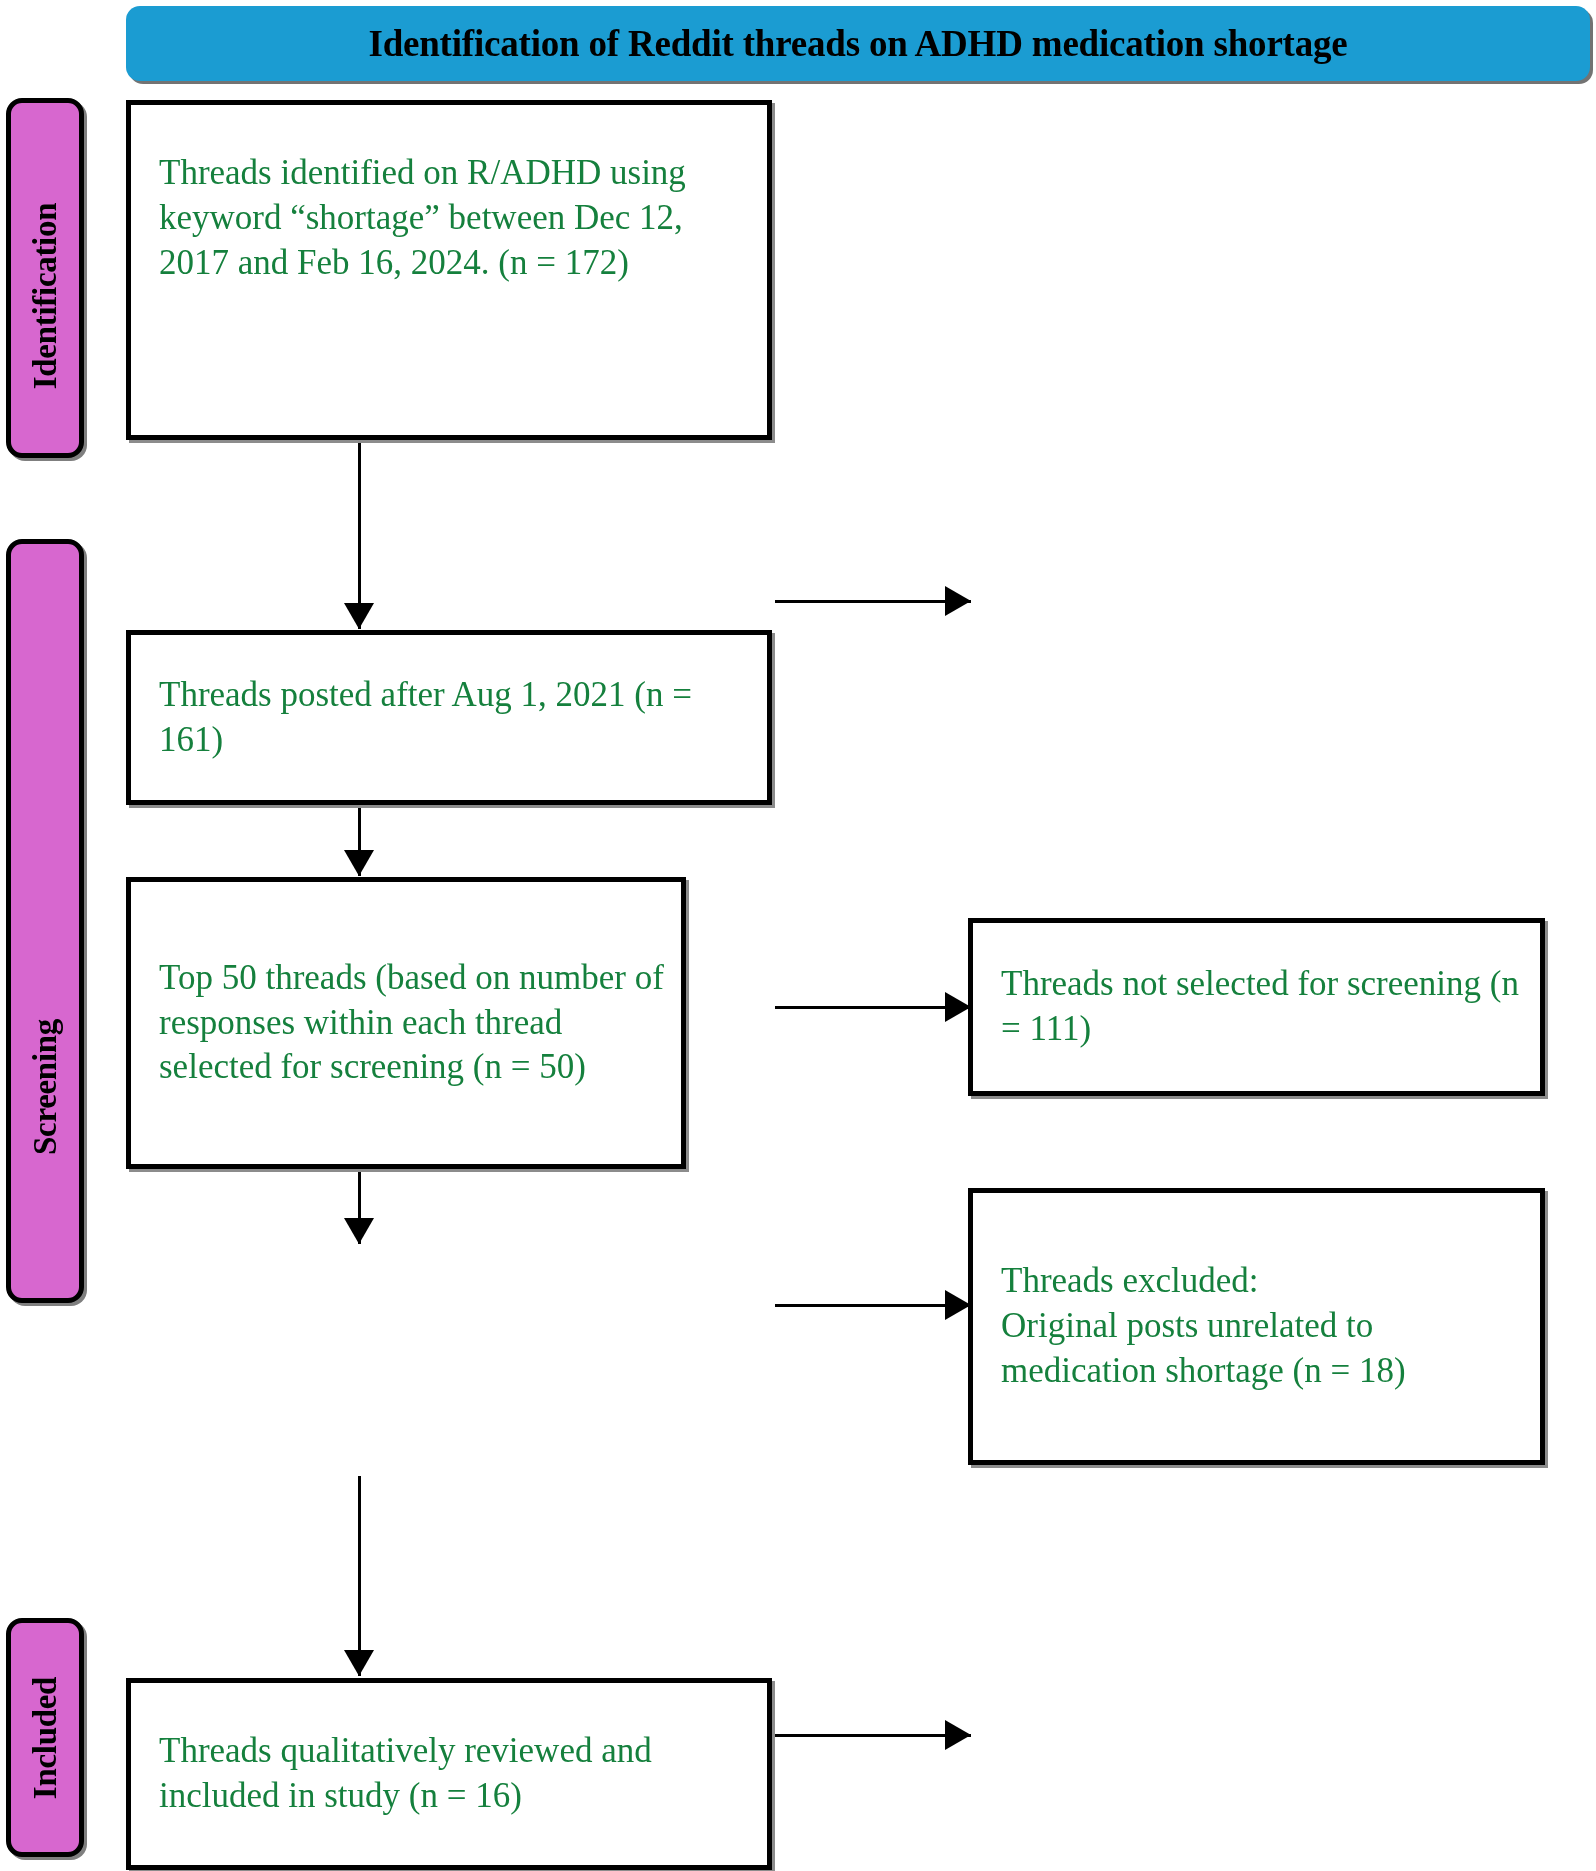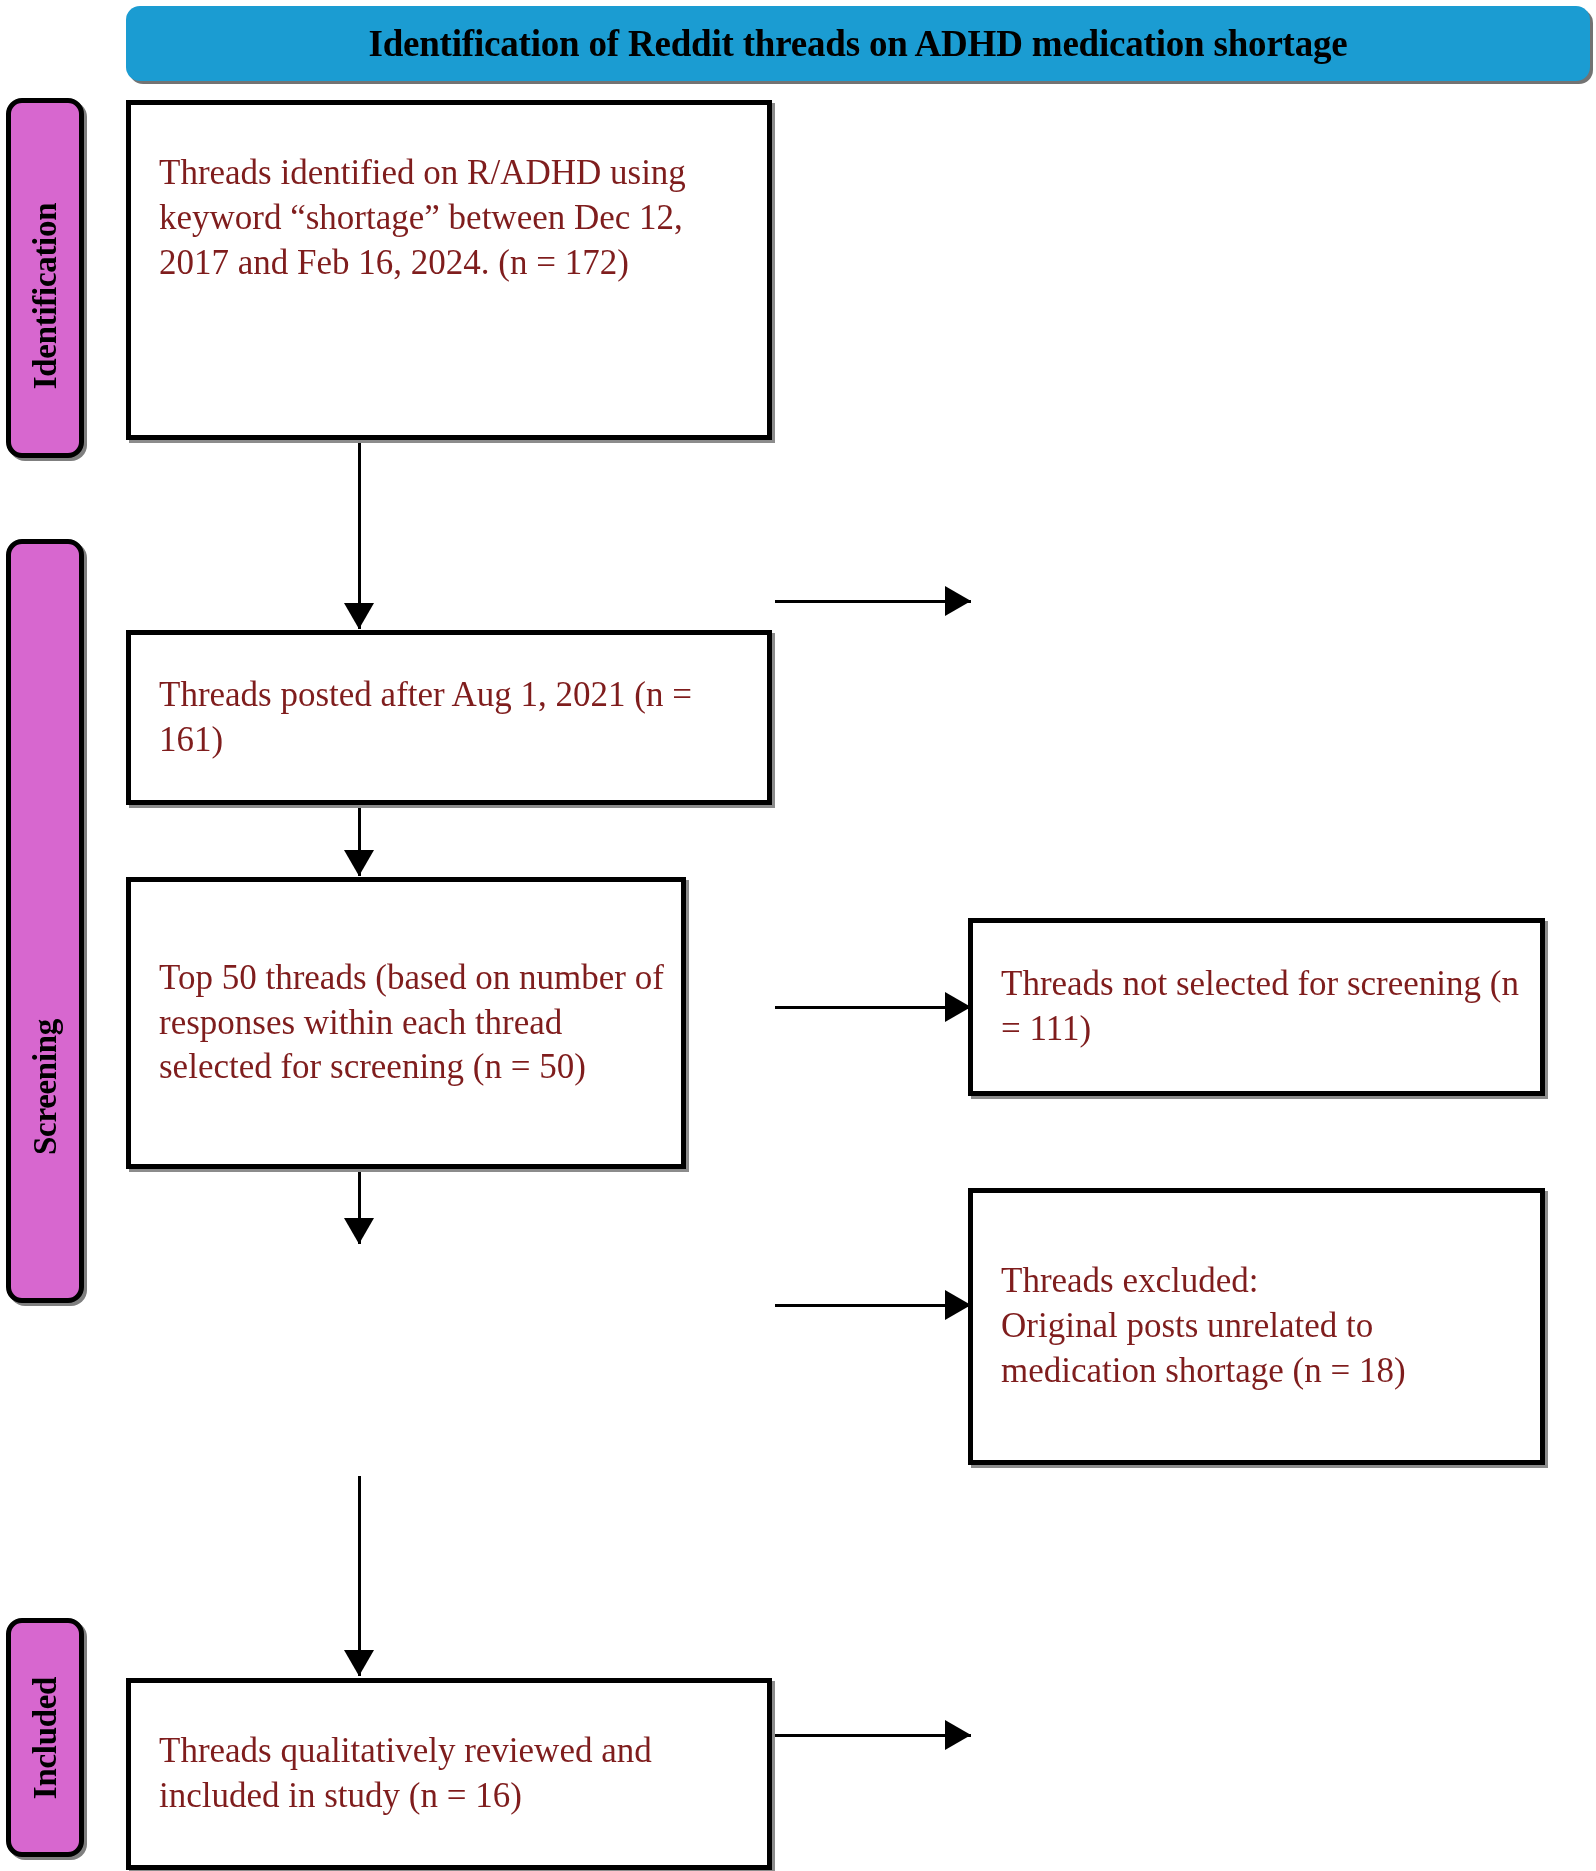--- a/index.html
+++ b/index.html
@@ -76,21 +76,21 @@
     background: #ffffff;
     border: 5px solid #000000;
     box-sizing: border-box;
     box-shadow: 3px 3px 0 rgba(0,0,0,0.45);
     display: flex;
     align-items: center;
   }
   .flow-text {
     font-size: 35px;
     line-height: 1.28;
-    color: #7f1d1d;
+    color: #15803d;
     padding: 0 16px 0 28px;
     white-space: pre-line;
   }
   .flow-box.topalign { align-items: flex-start; }
   .flow-box.topalign .flow-text { padding-top: 46px; }
 
   
   #box-identified   { left: 126px; top: 100px;  width: 646px; height: 340px; }
   #box-posted-after { left: 126px; top: 630px;  width: 646px; height: 175px; justify-content: flex-end; }
   #box-top50        { left: 126px; top: 877px;  width: 560px; height: 292px; }

